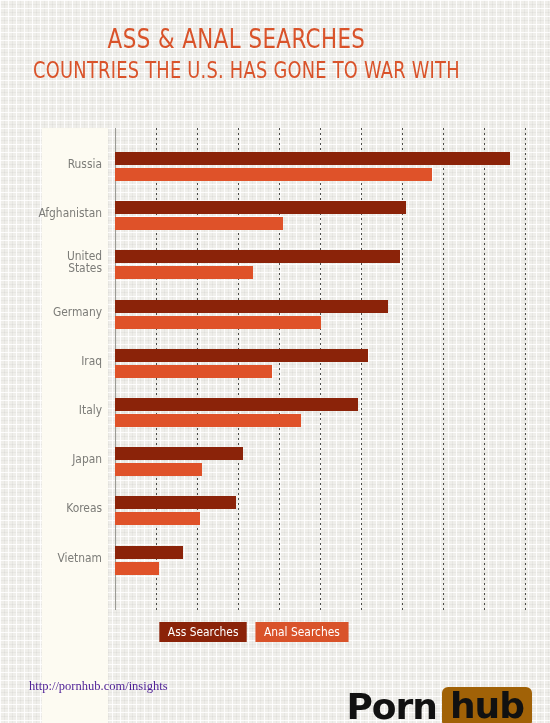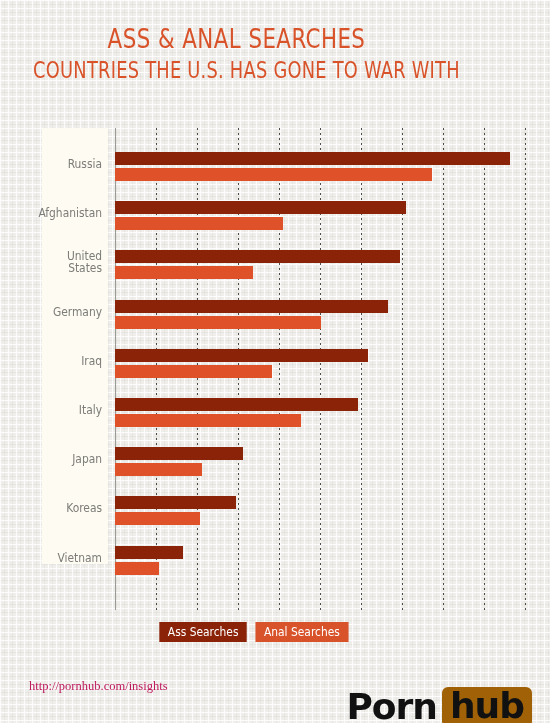--- a/index.html
+++ b/index.html
@@ -30,21 +30,21 @@
     font-family:"DejaVu Sans Condensed","Liberation Sans Narrow","Liberation Sans", sans-serif;
     font-size:23px; letter-spacing:0.3px; color:#d9532a;
     transform:scaleX(0.86); transform-origin:center;
     white-space:nowrap; margin-top:5px; line-height:1.08;
   }
 
   
   #chart { position:absolute; left:0; top:128px; width:550px; height:482px; }
 
   #label-panel {
-    position:absolute; left:42px; top:0; width:66px; height:436px;
+    position:absolute; left:42px; top:0; width:66px; height:596px;
     background:#fdfbf2;
   }
   .cat-label {
     position:absolute; right:6px; width:78px; text-align:right;
     font-family:"DejaVu Sans Condensed","Liberation Sans Narrow","Liberation Sans", sans-serif;
     font-size:12.5px; color:#7c7c78; line-height:12px;
     transform:scaleX(0.95); transform-origin:right center;
     white-space:pre-line;
   }
 
@@ -72,21 +72,21 @@
     font-size:12.5px; color:#ffffff; line-height:13px;
     transform:scaleX(0.95);
   }
   .legend-item.ass  { background:#8b2309; }
   .legend-item.anal { background:#d9532a; }
 
   
   #footer-url {
     position:absolute; left:29px; top:679px;
     font-family:"Liberation Serif","DejaVu Serif", serif;
-    font-size:12.5px; color:#be185d;
+    font-size:12.5px; color:#4c1d95;
   }
   #logo { position:absolute; right:18px; top:686px; height:42px; display:flex; align-items:center; }
   #logo-porn {
     font-family:"DejaVu Sans","Liberation Sans", sans-serif;
     font-size:36px; font-weight:bold; color:#111111;
     letter-spacing:-1px; line-height:36px;
   }
   #logo-hub {
     font-family:"DejaVu Sans","Liberation Sans", sans-serif;
     font-size:36px; font-weight:bold; color:#111111;

